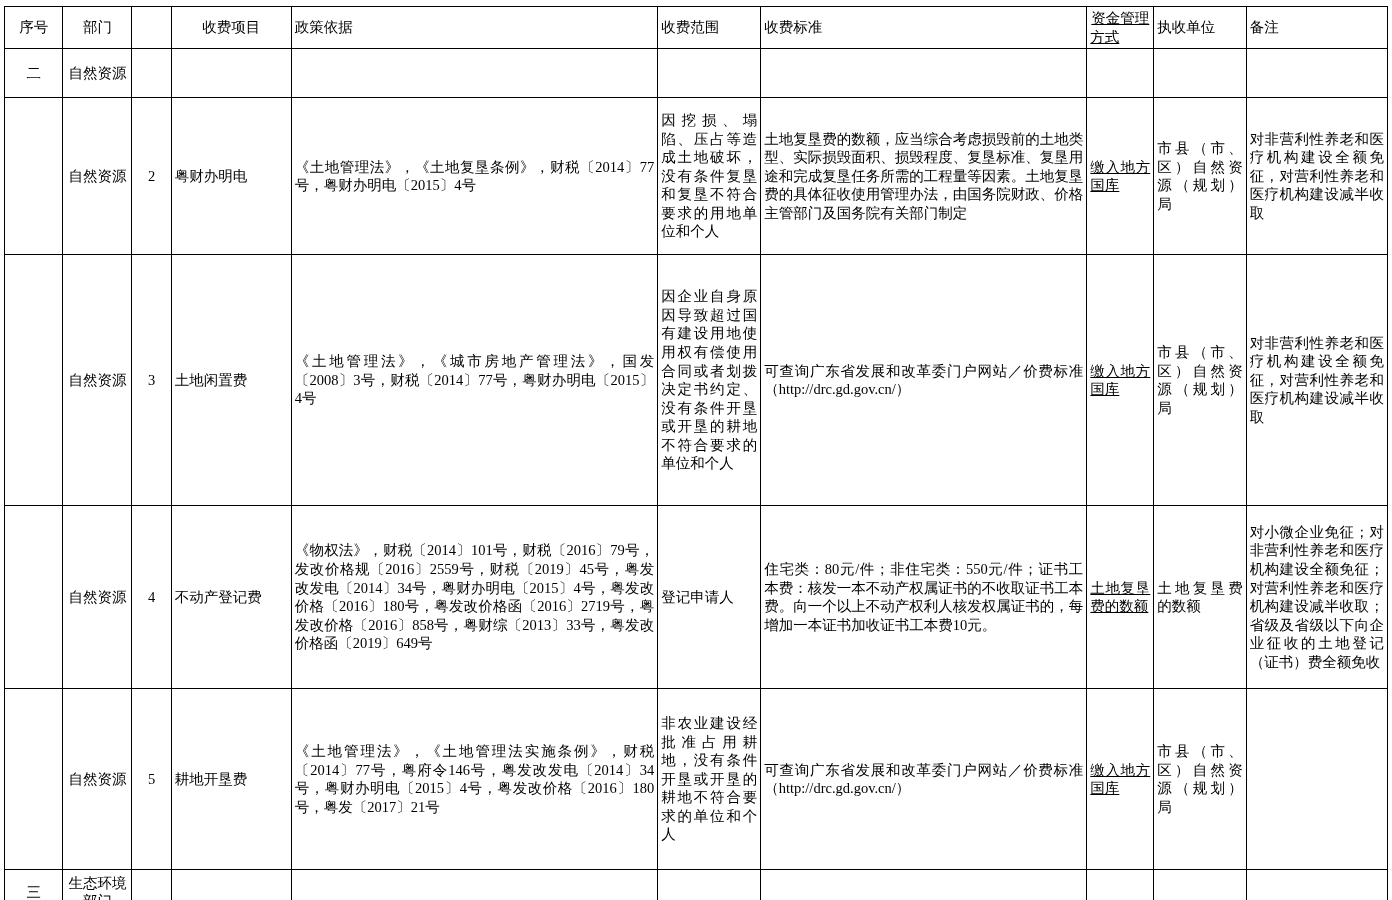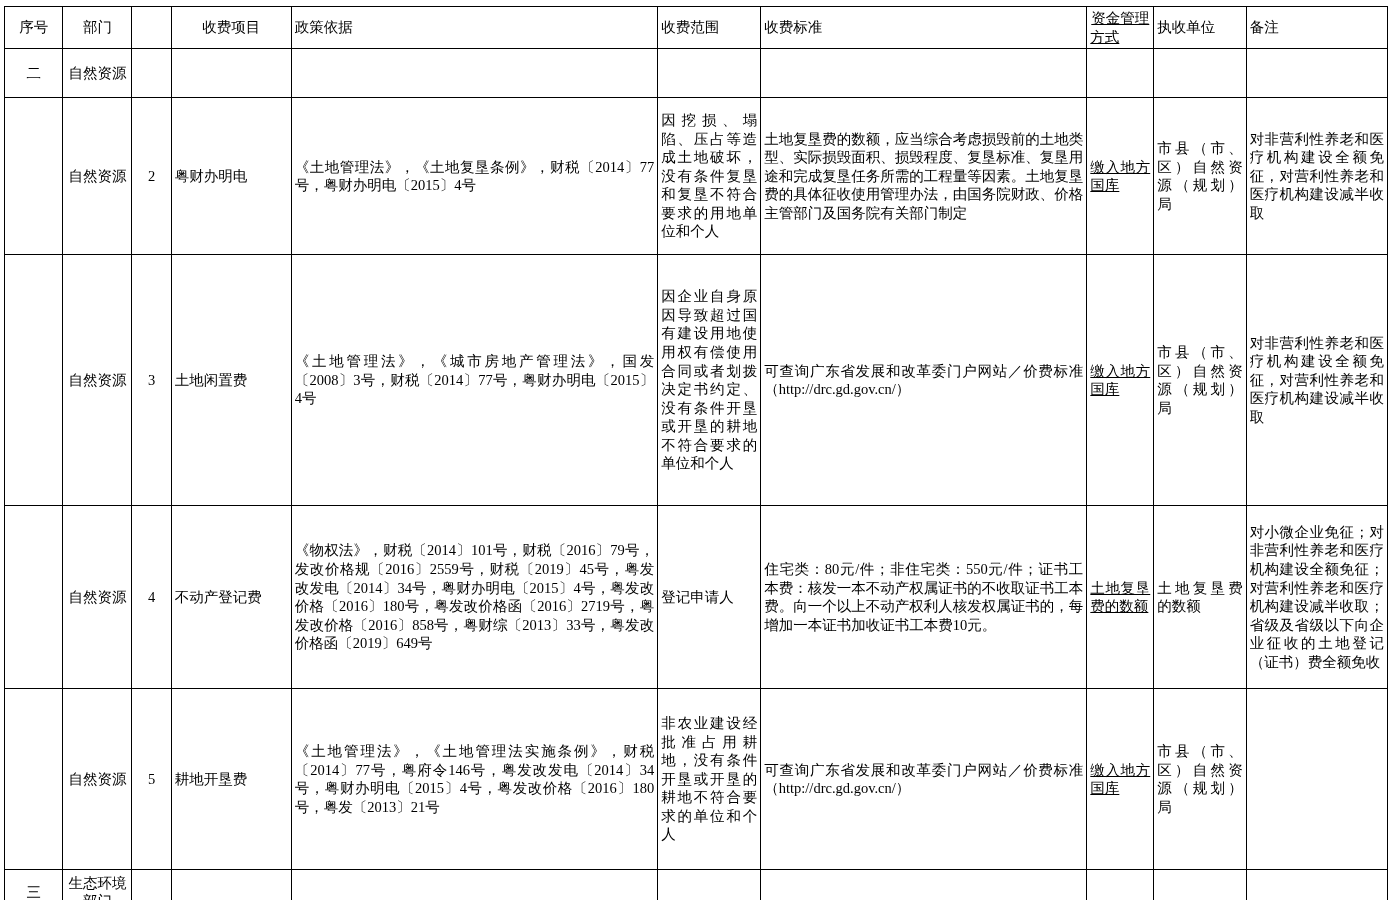--- a/index.html
+++ b/index.html
@@ -138,21 +138,21 @@
         <td class="c-fund v-mid">土地复垦费的数额</td>
         <td class="c-org v-mid">土地复垦费的数额</td>
         <td class="c-remark v-mid">对小微企业免征；对非营利性养老和医疗机构建设全额免征；对营利性养老和医疗机构建设减半收取；省级及省级以下向企业征收的土地登记（证书）费全额免收</td>
       </tr>
 
       <tr class="row-r4">
         <td class="c-no v-mid"></td>
         <td class="c-dept section-label v-mid">自然资源</td>
         <td class="c-idx v-mid">5</td>
         <td class="c-item v-mid">耕地开垦费</td>
-        <td class="c-policy v-mid">《土地管理法》，《土地管理法实施条例》，财税〔2014〕77号，粤府令146号，粤发改发电〔2014〕34号，粤财办明电〔2015〕4号，粤发改价格〔2016〕180号，粤发〔2013〕21号</td>
+        <td class="c-policy v-mid">《土地管理法》，《土地管理法实施条例》，财税〔2014〕77号，粤府令146号，粤发改发电〔2014〕34号，粤财办明电〔2015〕4号，粤发改价格〔2016〕180号，粤发〔2017〕21号</td>
         <td class="c-scope v-mid narrowtext">非农业建设经批准占用耕地，没有条件开垦或开垦的耕地不符合要求的单位和个人</td>
         <td class="c-std v-mid">可查询广东省发展和改革委门户网站／价费标准（http://drc.gd.gov.cn/）</td>
         <td class="c-fund v-mid">缴入地方国库</td>
         <td class="c-org v-mid">市县（市、区）自然资源（规划）局</td>
         <td class="c-remark v-mid"></td>
       </tr>
 
       <tr class="row-end">
         <td class="c-no v-mid">三</td>
         <td class="c-dept section-label v-mid">生态环境部门</td>

